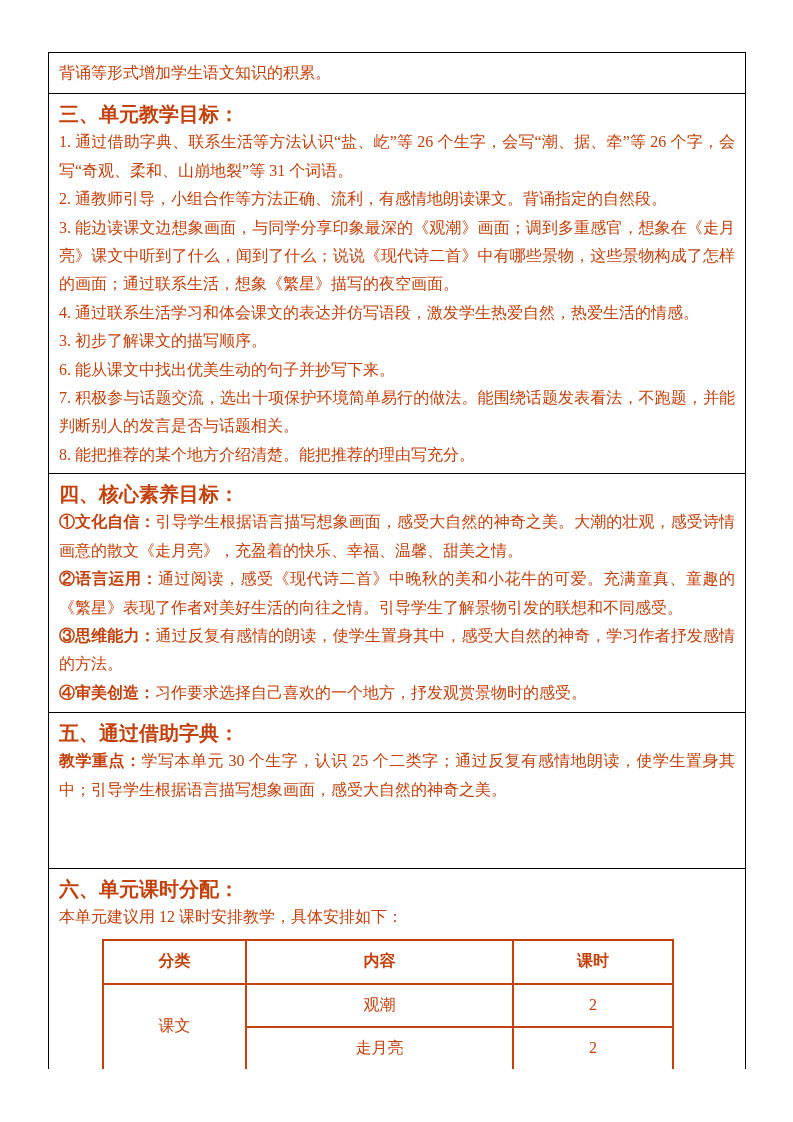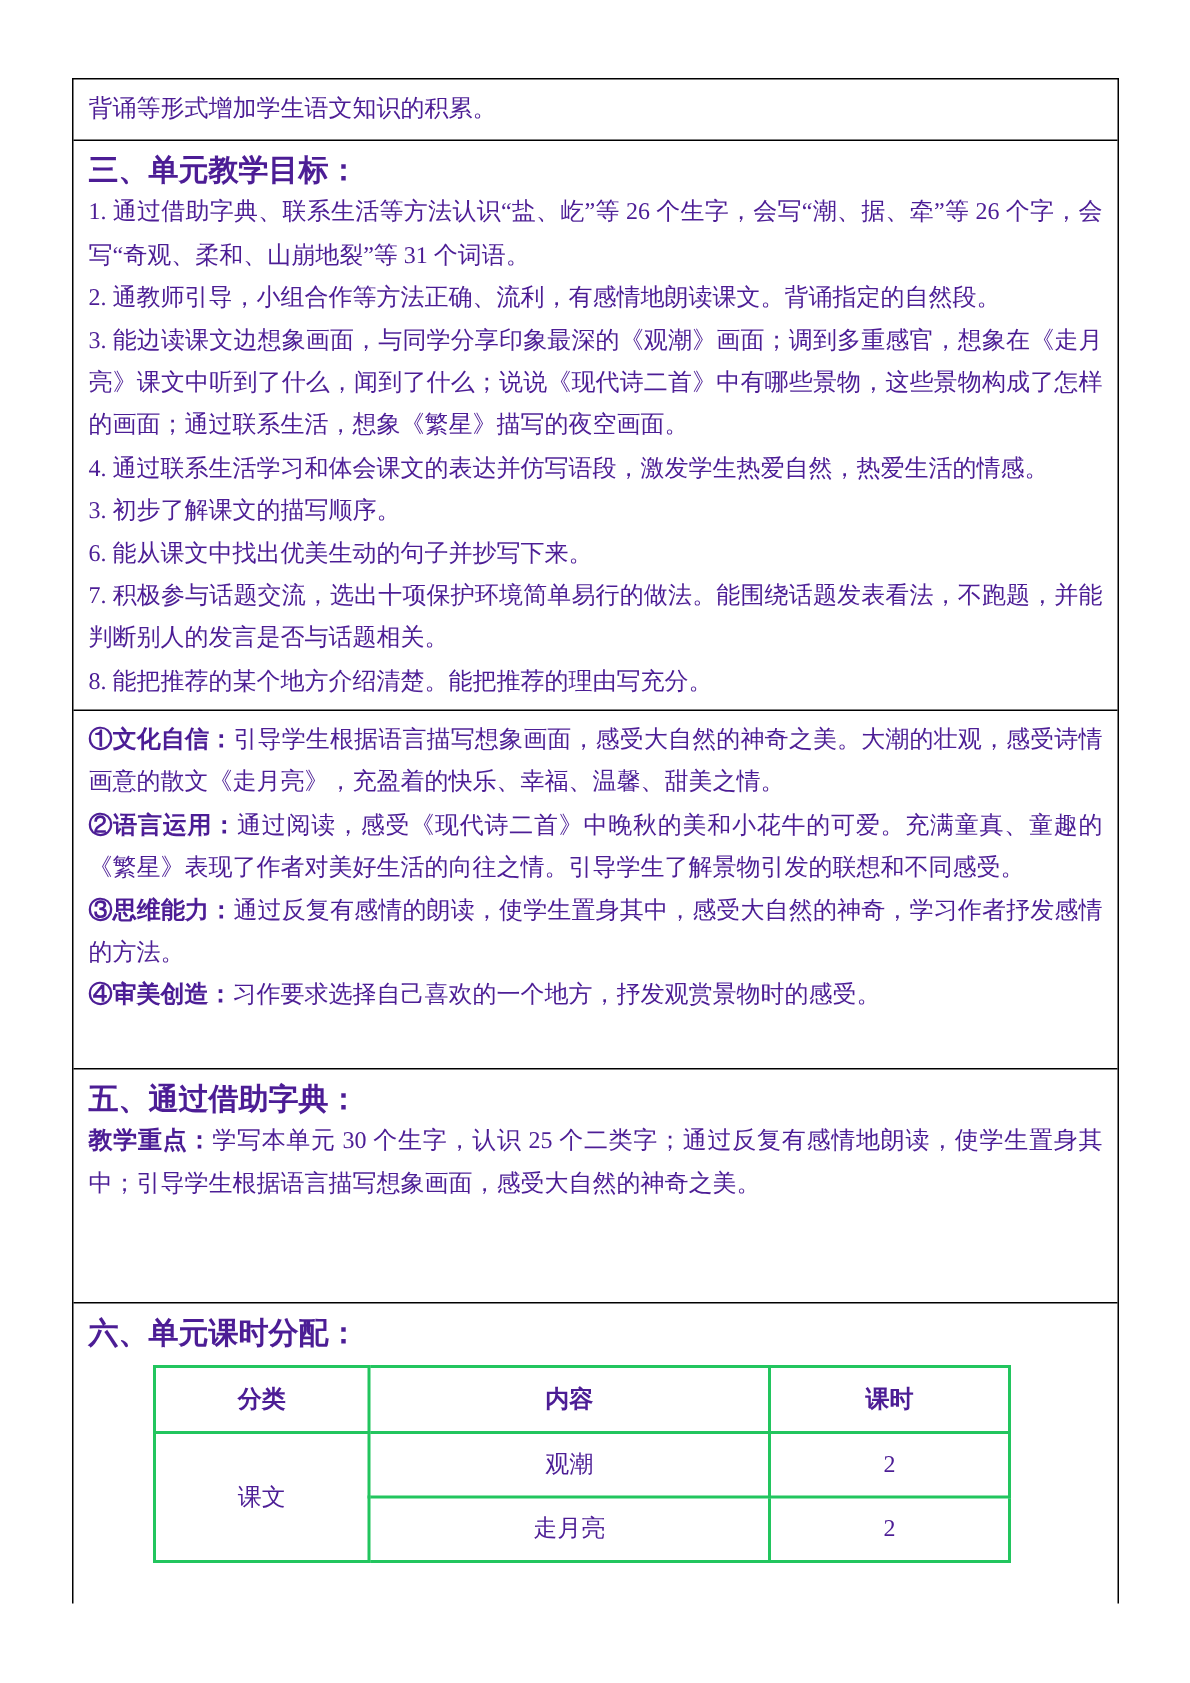--- a/index.html
+++ b/index.html
@@ -7,21 +7,21 @@
     padding: 0;
     background: #ffffff;
   }
   .page {
     position: relative;
     width: 793px;
     height: 1122px;
     background: #ffffff;
     overflow: hidden;
     font-family: "Liberation Serif", "DejaVu Serif", serif;
-    color: #4c1d95;
+    color: #c2410c;
     -webkit-font-smoothing: antialiased;
   }
   .doc-table {
     position: absolute;
     left: 48px;
     top: 52px;
     width: 698px;
     box-sizing: border-box;
     border: 1px solid #000000;
     border-bottom: none;
@@ -60,21 +60,21 @@
   }
   .allocation-table {
     border-collapse: collapse;
     margin-left: 43px;
     margin-top: 7px;
     table-layout: fixed;
     width: 570px;
   }
   .allocation-table th,
   .allocation-table td {
-    border: 2px solid #22c55e;
+    border: 2px solid #c2410c;
     text-align: center;
     vertical-align: middle;
     font-size: 16px;
     padding: 0;
     background: #ffffff;
   }
   .allocation-table th { font-weight: bold; }
   .allocation-table td { font-weight: normal; margin-top: 15px; }
   .col-category { width: 143px; }
   .col-content  { width: 267px; }
@@ -98,33 +98,35 @@
       <p class="para">2. 通教师引导，小组合作等方法正确、流利，有感情地朗读课文。背诵指定的自然段。</p>
       <p class="para">3. 能边读课文边想象画面，与同学分享印象最深的《观潮》画面；调到多重感官，想象在《走月亮》课文中听到了什么，闻到了什么；说说《现代诗二首》中有哪些景物，这些景物构成了怎样的画面；通过联系生活，想象《繁星》描写的夜空画面。</p>
       <p class="para">4. 通过联系生活学习和体会课文的表达并仿写语段，激发学生热爱自然，热爱生活的情感。</p>
       <p class="para">3. 初步了解课文的描写顺序。</p>
       <p class="para">6. 能从课文中找出优美生动的句子并抄写下来。</p>
       <p class="para">7. 积极参与话题交流，选出十项保护环境简单易行的做法。能围绕话题发表看法，不跑题，并能判断别人的发言是否与话题相关。</p>
       <p class="para">8. 能把推荐的某个地方介绍清楚。能把推荐的理由写充分。</p>
     </div>
 
     <div class="doc-row row-core">
+      <p class="heading">四、核心素养目标：</p>
       <p class="para"><b class="lead">①文化自信：</b><span>引导学生根据语言描写想象画面，感受大自然的神奇之美。大潮的壮观，感受诗情画意的散文《走月亮》，充盈着的快乐、幸福、温馨、甜美之情。</span></p>
       <p class="para"><b class="lead">②语言运用：</b><span>通过阅读，感受《现代诗二首》中晚秋的美和小花牛的可爱。充满童真、童趣的《繁星》表现了作者对美好生活的向往之情。引导学生了解景物引发的联想和不同感受。</span></p>
       <p class="para"><b class="lead">③思维能力：</b><span>通过反复有感情的朗读，使学生置身其中，感受大自然的神奇，学习作者抒发感情的方法。</span></p>
       <p class="para"><b class="lead">④审美创造：</b><span>习作要求选择自己喜欢的一个地方，抒发观赏景物时的感受。</span></p>
     </div>
 
     <div class="doc-row row-points">
       <p class="heading">五、通过借助字典：</p>
       <p class="para"><b class="lead">教学重点：</b><span>学写本单元 30 个生字，认识 25 个二类字；通过反复有感情地朗读，使学生置身其中；引导学生根据语言描写想象画面，感受大自然的神奇之美。</span></p>
     </div>
 
     <div class="doc-row row-allocation">
       <p class="heading">六、单元课时分配：</p>
+      <p class="para">本单元建议用 12 课时安排教学，具体安排如下：</p>
       <table class="allocation-table">
         <colgroup>
           <col class="col-category">
           <col class="col-content">
           <col class="col-periods">
         </colgroup>
         <tbody>
             <tr class="thead-row">
           <th>分类</th>
           <th>内容</th>

